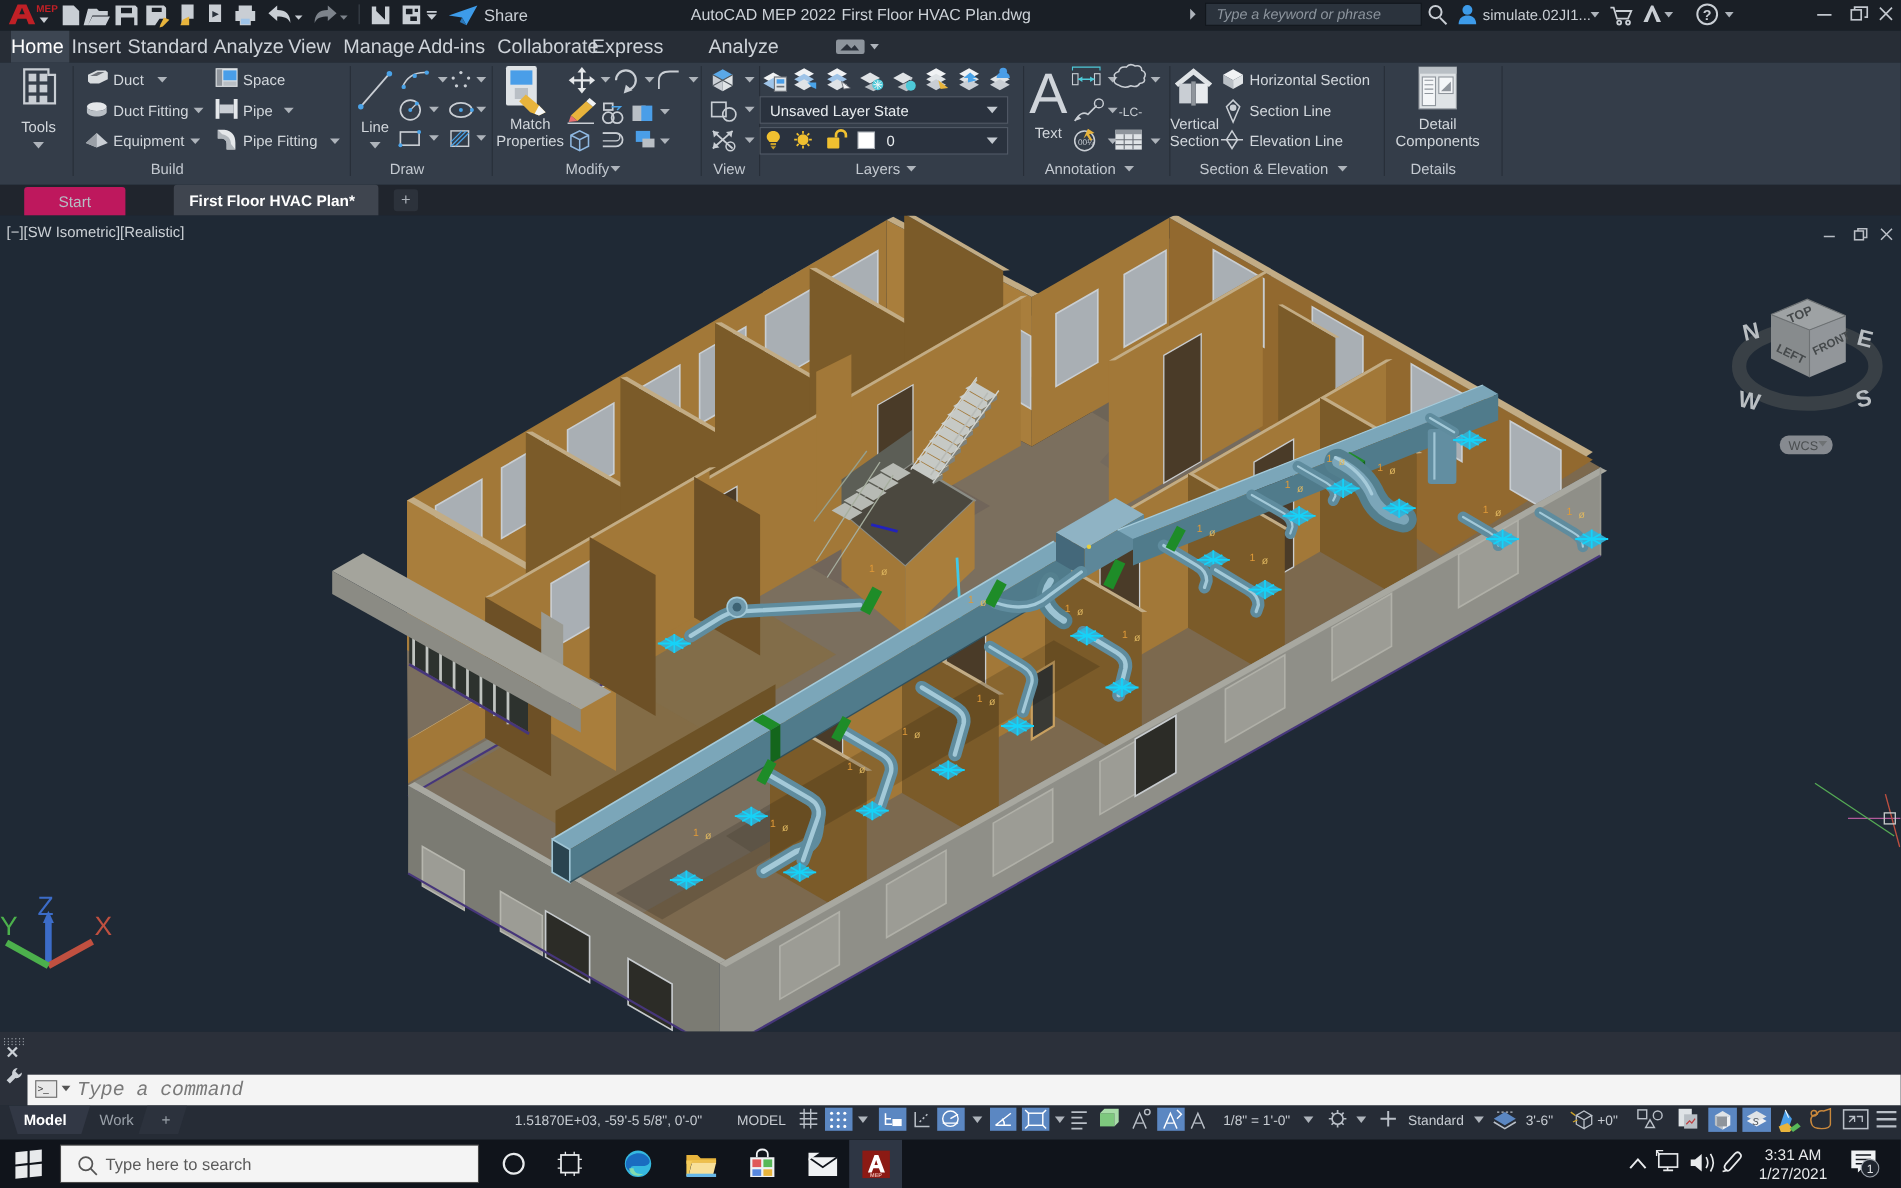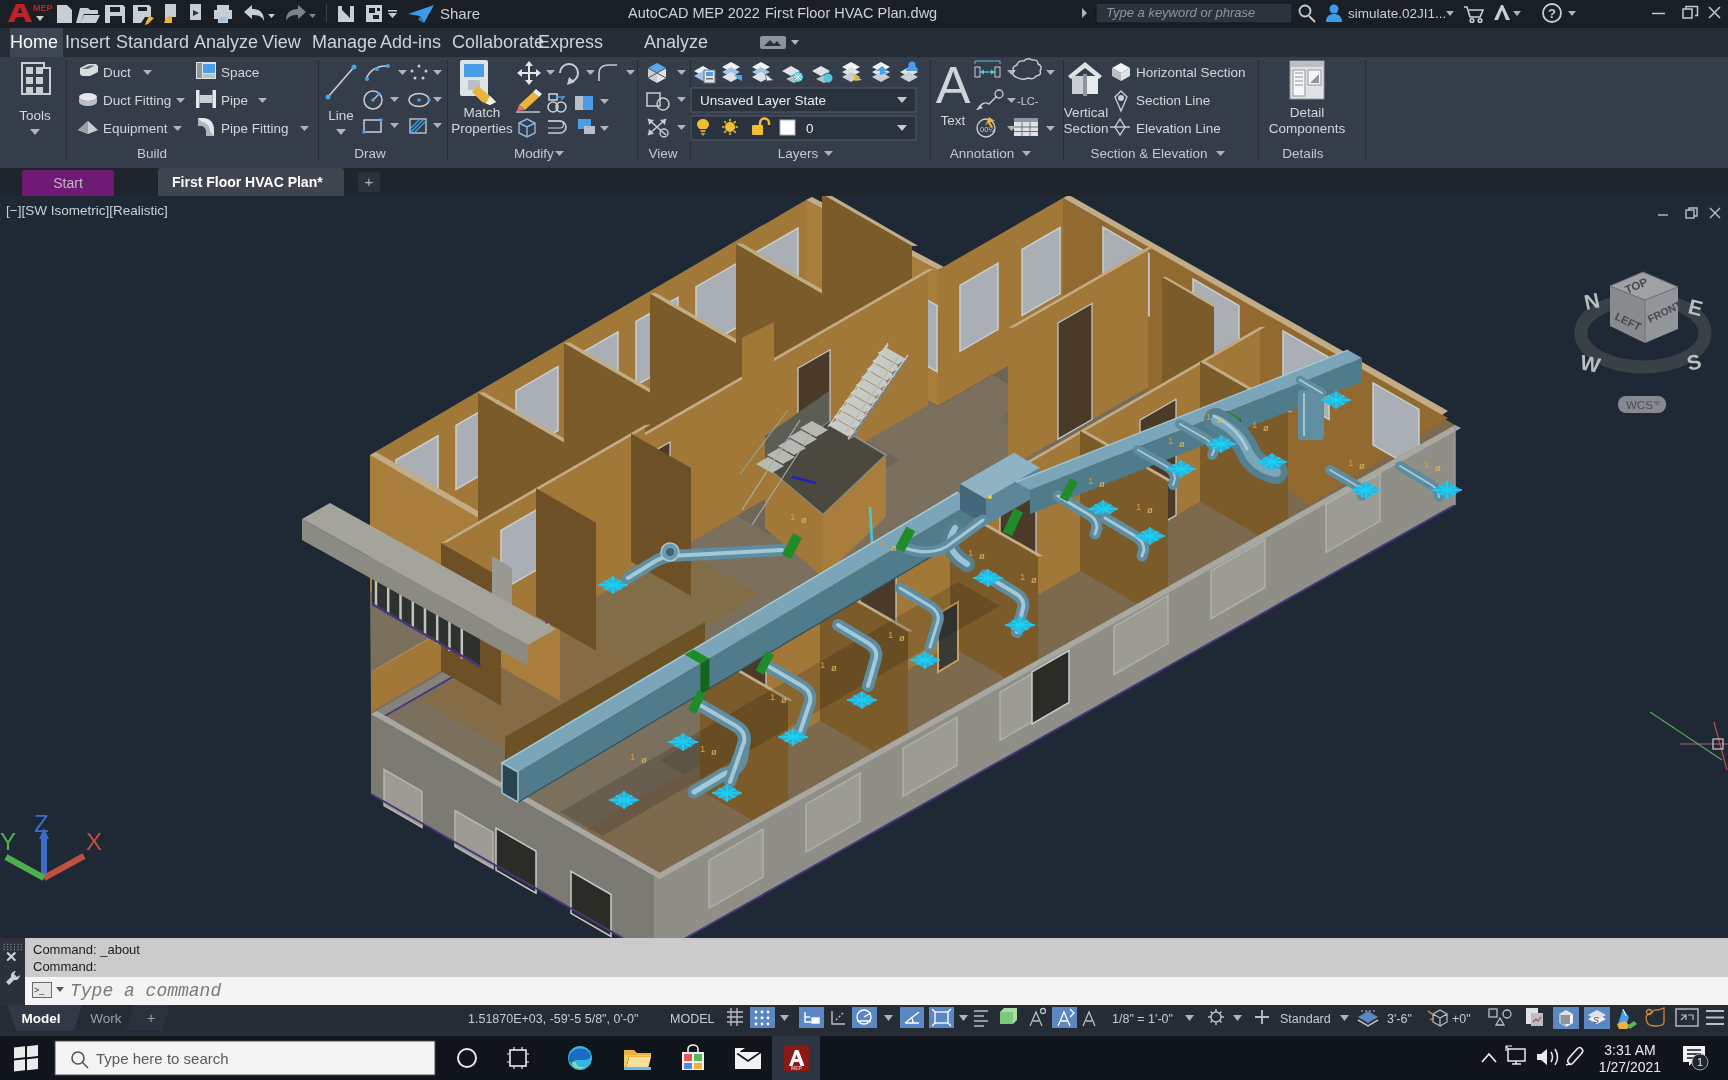--- a/index.html
+++ b/index.html
@@ -489,21 +489,21 @@
         <path d="M5 12 h8 M5 16 h8 M5 20 h8 M5 24 h8" stroke="#8f959c"></path>
         <rect x="18" y="9" width="13" height="15" fill="#f4f6f8" stroke="#8f959c"></rect>
         <path d="M20 22 l9 -9 v9 z" fill="#8f959c"></path>
       </g>
       <text x="1307" y="60" text-anchor="middle" font-size="13.5" fill="#d2d7dc">Detail</text>
       <text x="1307" y="76" text-anchor="middle" font-size="13.5" fill="#d2d7dc">Components</text>
     </g>
    </svg>
   </div>
   <div id="filetabs">
-    <div style="position:absolute;left:22px;top:2px;width:92px;height:26px;background:#701a75;border-radius:3px 3px 0 0;color:#b7bdc4;font-size:14px;text-align:center;line-height:26px;">Start</div>
+    <div style="position:absolute;left:22px;top:2px;width:92px;height:26px;background:#be185d;border-radius:3px 3px 0 0;color:#b7bdc4;font-size:14px;text-align:center;line-height:26px;">Start</div>
     <div style="position:absolute;left:158px;top:0px;width:186px;height:28px;background:#3f454f;border-radius:3px 3px 0 0;color:#ffffff;font-size:14px;font-weight:bold;line-height:28px;padding-left:14px;">First Floor HVAC Plan* <span style="font-weight:normal;color:#c9ced4;padding-left:6px;">✕</span></div>
     <div style="position:absolute;left:358px;top:4px;width:22px;height:20px;background:#2c323b;border-radius:3px;color:#aab0b7;font-size:15px;text-align:center;line-height:20px;">+</div>
   </div>
   <div id="viewport">
     <div style="position:absolute;left:6px;top:7px;font-size:13.5px;color:#ccd1d6;">[−][SW Isometric][Realistic]</div>
     <svg width="80" height="20" style="position:absolute;left:1648px;top:9px">
       <g stroke="#b9bec5" stroke-width="1.4" fill="none">
         <path d="M10 10 h10"></path>
         <rect x="38" y="5" width="8" height="8"></rect>
           <path d="M41 5 v-2 h8 v8 h-3"></path>
@@ -875,24 +875,20 @@
           </g>
         </g>
       </svg>
   </div>
   <div id="cmddock">
     <div style="position:absolute;left:3px;top:2px;width:20px;height:8px;color:#9aa0a8;font-size:9px;letter-spacing:1px;">⁝⁝⁝⁝⁝⁝</div>
     <div style="position:absolute;left:5px;top:10px;width:16px;height:16px;color:#ccd1d7;font-size:15px;font-weight:bold;">✕</div>
     <svg width="20" height="20" style="position:absolute;left:3px;top:30px">
         <path d="M13 3 a5 5 0 0 0 -5 6 l-5 5 3 3 5 -5 a5 5 0 0 0 6 -5 l-3 2 -3 -3 z" fill="#ccd1d7"></path>
       </svg>
-    <div id="cmdgray">
-      <div style="position:absolute;left:8px;top:4px;">Command: _about</div>
-      <div style="position:absolute;left:8px;top:21px;">Command:</div>
-    </div>
     <div id="cmdwhite">
       <div style="position:absolute;left:7px;top:5px;width:20px;height:16px;background:#e8e8e8;border:1px solid #6a6a6a;font-size:9px;color:#333;line-height:14px;padding-left:1px;">&gt;_</div>
       <div style="position:absolute;left:31px;top:10px;width:0;height:0;border-left:4px solid transparent;border-right:4px solid transparent;border-top:5px solid #555;"></div>
       <div style="position:absolute;left:45px;top:4px;font-family:'Liberation Mono',monospace;font-style:italic;font-size:18px;color:#7a7a7a;">Type a command</div>
     </div>
   </div>
   <div id="statusbar">
    <svg width="1728" height="31" style="position:absolute;left:0;top:0" font-family="Liberation Sans, sans-serif">
     <path d="M8 0 h74 l-8 26 h-58 z" fill="#323845"></path>
     <text x="41" y="18" text-anchor="middle" font-size="13.5" font-weight="bold" fill="#ffffff">Model</text>

